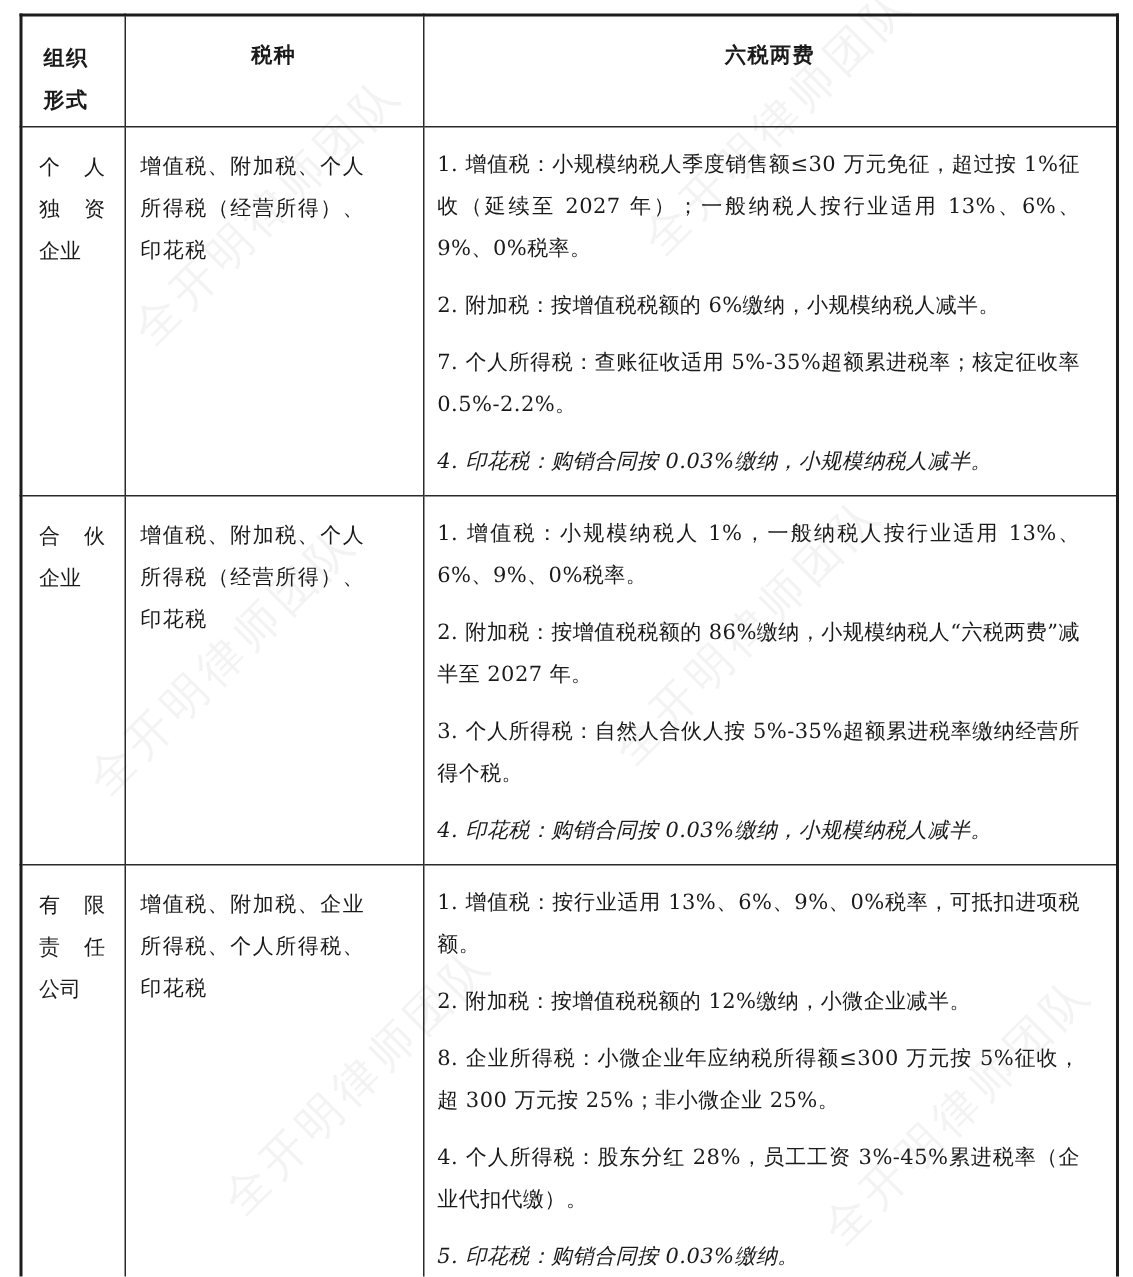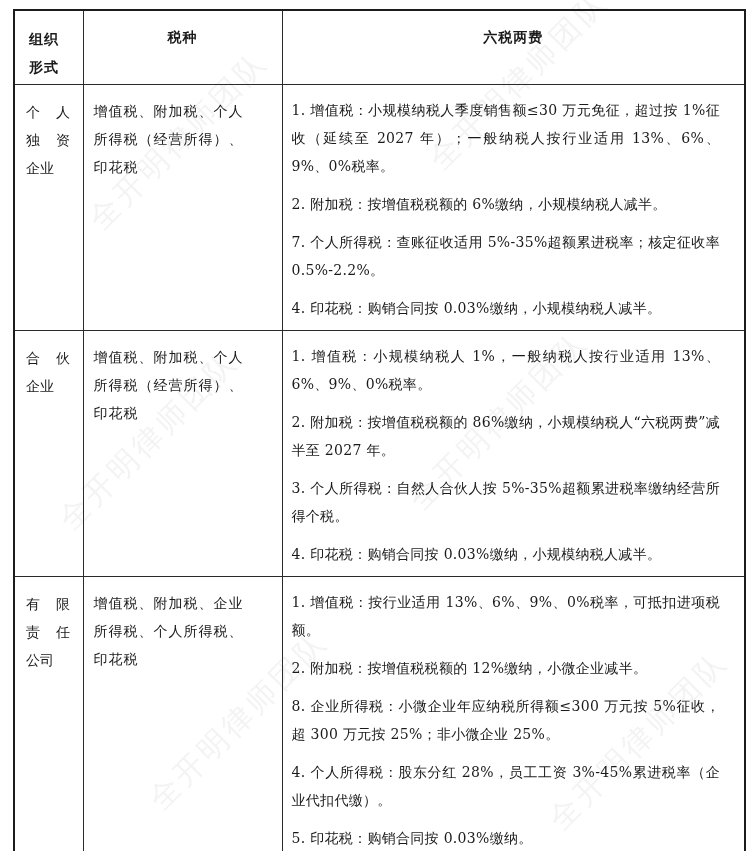--- a/index.html
+++ b/index.html
@@ -14,21 +14,21 @@
   table.tax td, table.tax th { border:1px solid #2a2a2a; vertical-align:top;
               font-size:14px; line-height:28px; font-weight:normal; }
   table.tax th { height:73px; text-align:center; padding:0; vertical-align:top; }
   th .hd { font-weight:bold; display:block; padding-top:12px; letter-spacing:1px; }
   th.col-form .hd { text-align:left; padding-left:14px; line-height:28px; padding-top:14px; }
   td.form { padding:13px 6px 0 11px; letter-spacing:0; }
   td.form .line { display:flex; justify-content:space-between; width:44px; }
   td.types { padding:12px 8px 0 10px; letter-spacing:1px; }
   td.rules { padding:11px 24px 8px 9px; }
   td.rules p { margin:0 0 10px 0; text-align:justify; letter-spacing:0.3px; }
-  td.rules p:last-child { margin-bottom:0; }
+  td.rules p:last-child { margin-bottom:0;font-style:italic; }
 </style>
 </head>
 <body>
 
 <div class="watermark" style="left:60px;top:120px;">全开明律师团队</div>
 <div class="watermark" style="left:400px;top:60px;">全开明律师团队</div>
 <div class="watermark" style="left:30px;top:420px;">全开明律师团队</div>
 <div class="watermark" style="left:380px;top:400px;">全开明律师团队</div>
 <div class="watermark" style="left:120px;top:700px;">全开明律师团队</div>
 <div class="watermark" style="left:520px;top:720px;">全开明律师团队</div>

